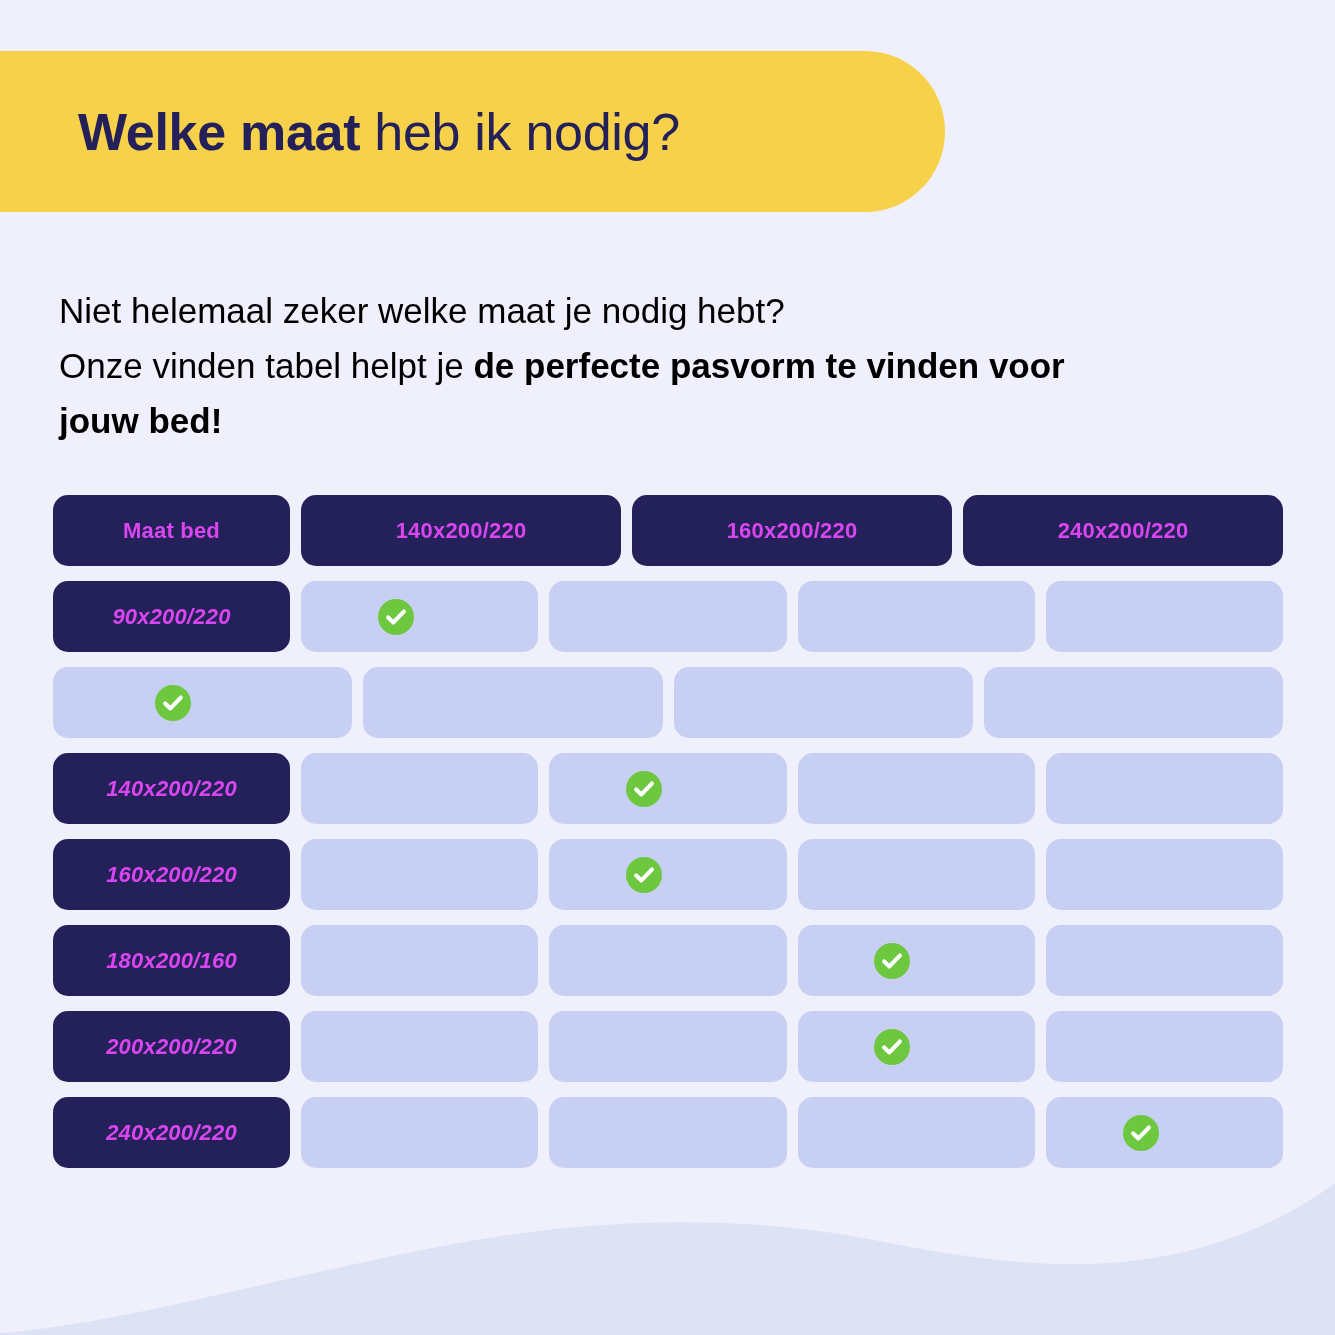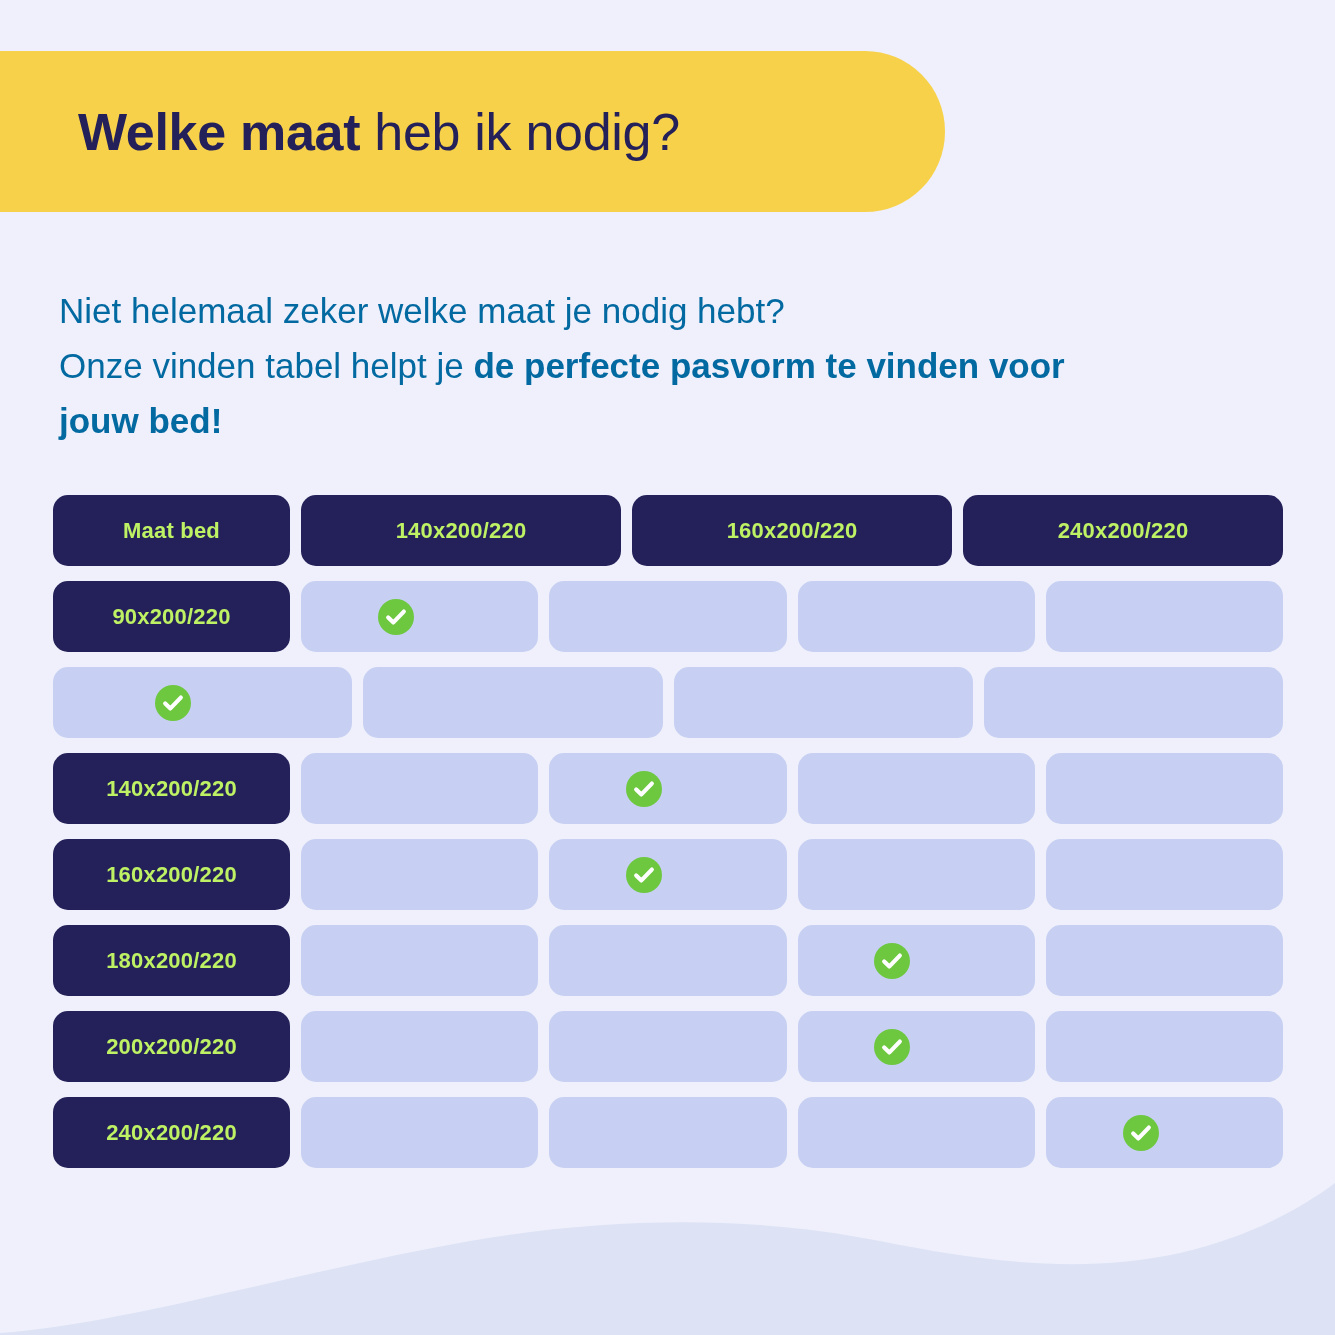--- a/index.html
+++ b/index.html
@@ -54,21 +54,21 @@
   .banner-title .strong { font-weight: 700; }
 
   
   .intro {
     position: absolute;
     left: 59px;
     top: 283px;
     width: 1060px;
     font-size: 35px;
     line-height: 55px;
-    color: #0369a1;
+    color: #000000;
     font-weight: 400;
     z-index: 2;
   }
   .intro .strong { font-weight: 700; }
 
   
   .table {
     position: absolute;
     left: 53px;
     top: 495px;
@@ -89,28 +89,28 @@
     display: flex;
     align-items: center;
     justify-content: center;
   }
   .col-label { width: 237px; flex: 0 0 237px; }
   .col-data  { flex: 1 1 0; }
 
   .cell.head,
   .cell.rowhead {
     background: #242059;
-    color: #bef264;
+    color: #d946ef;
     font-weight: 700;
     font-size: 22px;
     letter-spacing: 0.2px;
     text-align: right;
   }
   .cell.head { font-size: 22px; }
-  .cell.rowhead { font-size: 22px; }
+  .cell.rowhead { font-size: 22px; font-style: italic; }
 
   .cell.data {
     background: #c7d0f2;
     position: relative;
   }
 
   
   .check {
     position: absolute;
     left: 40%;
@@ -204,21 +204,21 @@
               <circle cx="18" cy="18" r="18" fill="#6dc83f"></circle>
               <path d="M10.2 18.4 L15.4 23.4 L25.8 12.6" fill="none" stroke="#ffffff" stroke-width="4.2" stroke-linecap="round" stroke-linejoin="round"></path>
             </svg>
           </span>
         </div>
     <div class="cell data col-data"></div>
     <div class="cell data col-data"></div>
   </div>
 
   <div class="trow">
-    <div class="cell rowhead col-label">180x200/220</div>
+    <div class="cell rowhead col-label">180x200/160</div>
     <div class="cell data col-data"></div>
     <div class="cell data col-data"></div>
     <div class="cell data col-data">
           <span class="check">
             <svg viewBox="0 0 36 36" aria-hidden="true">
               <circle cx="18" cy="18" r="18" fill="#6dc83f"></circle>
               <path d="M10.2 18.4 L15.4 23.4 L25.8 12.6" fill="none" stroke="#ffffff" stroke-width="4.2" stroke-linecap="round" stroke-linejoin="round"></path>
             </svg>
           </span>
         </div>

